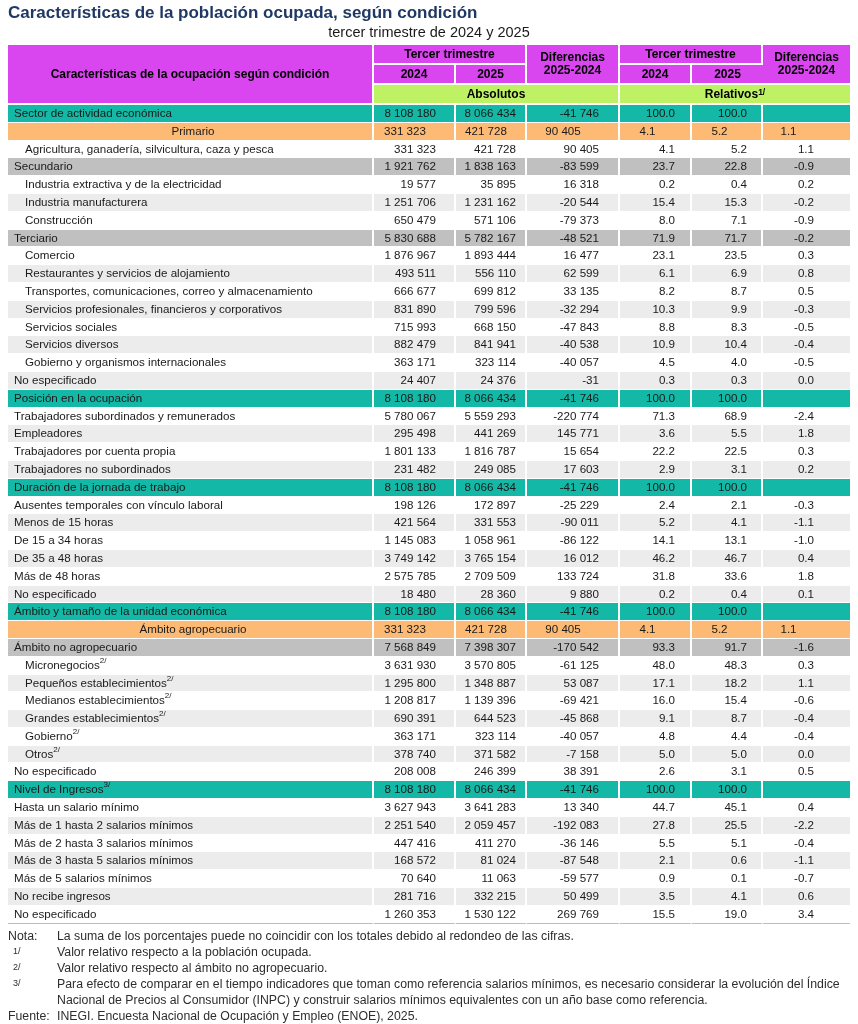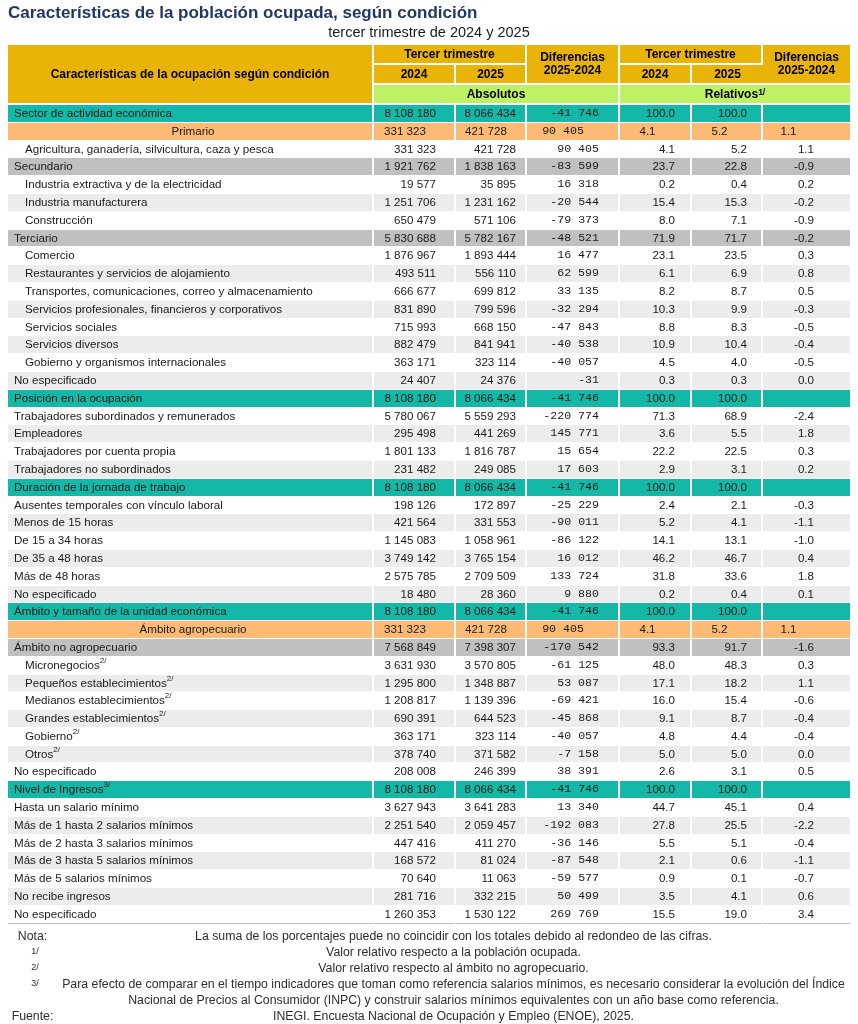--- a/index.html
+++ b/index.html
@@ -4,49 +4,49 @@
 <style>
   html,body{margin:0;padding:0;background:#ffffff;}
   body{width:858px;font-family:"Liberation Sans","DejaVu Sans",sans-serif;color:#1a1a1a;}
   .page{padding:0 8px;}
   .title{font-size:17px;font-weight:bold;color:#1f3864;text-align:left;margin:3px 0 0 0;line-height:20px;}
   .subtitle{font-size:14.5px;text-align:center;margin:0 0 4px 0;line-height:18px;color:#1a1a1a;}
 
   table.main{width:842px;border-collapse:separate;border-spacing:0;table-layout:fixed;font-size:11.6px;}
   table.main th,table.main td{box-sizing:border-box;overflow:hidden;white-space:nowrap;}
 
-  thead th{background:#eab308;font-weight:bold;color:#000;text-align:center;vertical-align:middle;
+  thead th{background:#d946ef;font-weight:bold;color:#000;text-align:center;vertical-align:middle;
            border-right:2px solid #fff;border-bottom:2px solid #fff;height:20px;line-height:13px;font-size:12px;padding:0;}
   thead th:last-child{border-right:none;}
   thead th.light{background:#bef264;}
   thead th.colhead{font-size:12px;}
   thead th sup{font-size:8.5px;vertical-align:top;line-height:1;}
 
   tbody td{height:16.8px;line-height:16.8px;padding:0;border-right:2px solid #fff;border-bottom:1px solid #fff;}
   tbody td:last-child{border-right:none;}
   tbody td:first-child{text-align:left;padding-left:6px;}
   tbody tr.ind1 td:first-child{padding-left:17px;}
   tbody td:nth-child(n+2){text-align:right;}
   tbody td:nth-child(2){padding-right:18px;}
   tbody td:nth-child(3){padding-right:9px;}
-  tbody td:nth-child(4){padding-right:19px;font-family:Liberation Mono, monospace;}
+  tbody td:nth-child(4){padding-right:19px;}
   tbody td:nth-child(5){padding-right:15px;}
   tbody td:nth-child(6){padding-right:14px;}
   tbody td:nth-child(7){padding-right:36px;}
   tbody td sup{font-size:8px;vertical-align:top;line-height:1;}
 
   tr.bg-section td{background:#14b8a6;}
   tr.bg-total td{background:#c0c0c0;}
   tr.bg-totalLight td{background:#fdba74;text-align:center;}
   tr.bg-stripe td{background:#ececec;}
   tr.bg-white td{background:#ffffff;}
   tbody tr:last-child td{border-bottom:1px solid #bdbdbd;}
 
   .notes{margin-top:4px;font-size:12.3px;color:#2e2e2e;line-height:16px;width:842px;}
-  .note-line{display:flex;align-items:flex-start;text-align:center;}
+  .note-line{display:flex;align-items:flex-start;}
   .note-label{width:49px;flex:0 0 49px;}
   .note-marker{width:49px;flex:0 0 49px;font-size:9px;line-height:13px;padding-top:1px;padding-left:5px;box-sizing:border-box;}
   .note-text{flex:1;white-space:normal;}
 </style>
 </head>
 <body>
 
 <div class="page">
   <div class="title">Características de la población ocupada, según condición</div>
   <div class="subtitle">tercer trimestre de 2024 y 2025</div>

